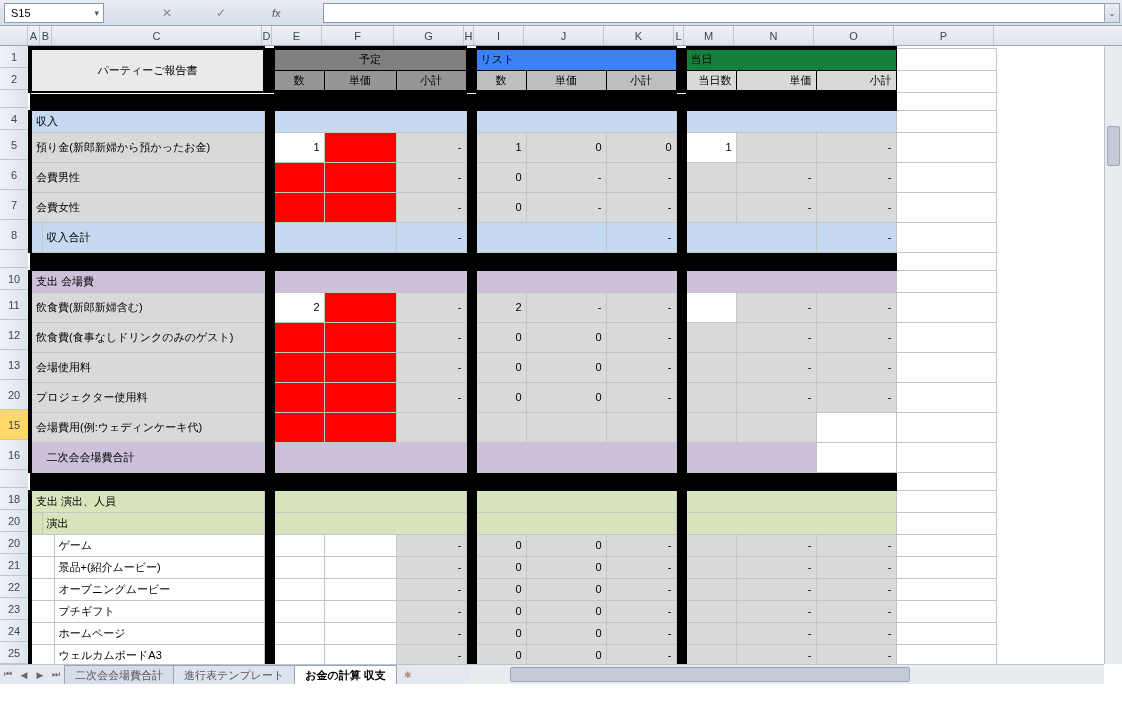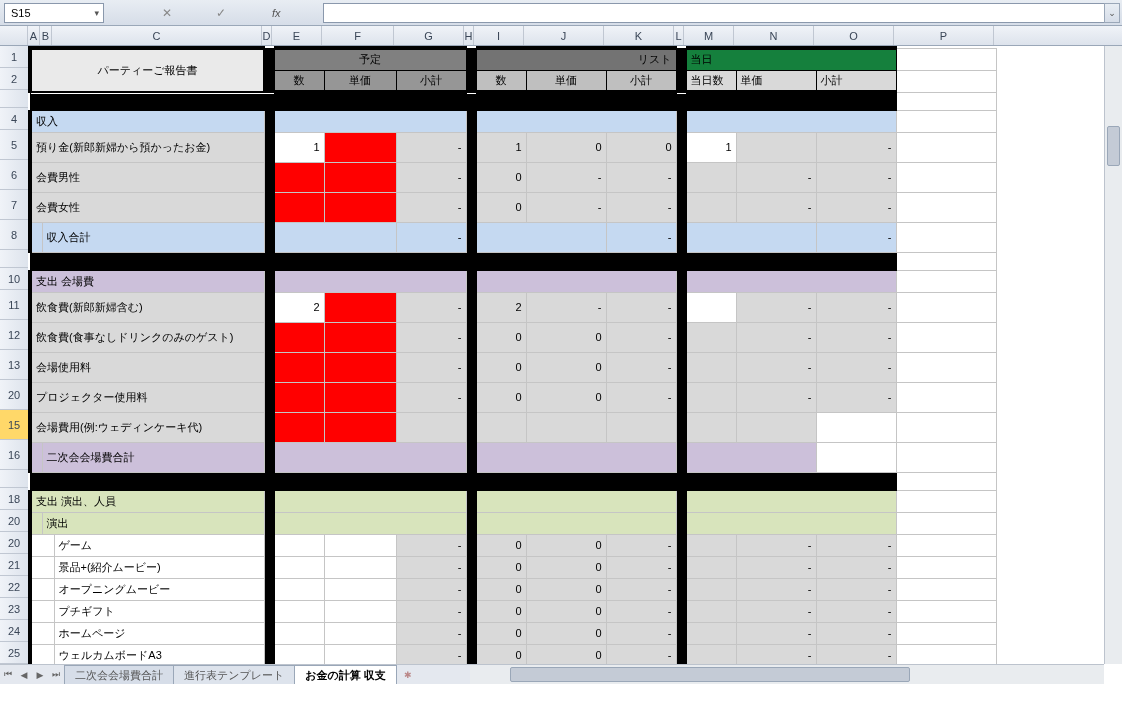--- a/index.html
+++ b/index.html
@@ -23,24 +23,24 @@
 .rh.sel { background: #ffd869; }
 .rh.short { height: 18px; line-height: 18px; }
 
 .cells { flex: 1; position: relative; background: #fff; }
 table { border-collapse: collapse; table-layout: fixed; }
 td { border: 1px solid #c5c5c5; height: 22px; padding: 1px 4px; font-size: 11px; background: #fff; vertical-align: middle; overflow: hidden; white-space: nowrap; }
 td.tall { height: 30px; }
 td.short { height: 18px; }
 td.hdr-plan { background: #808080; color: #000; text-align: center; font-weight: normal; border-color: #000; }
 td.hdr-plan2 { background: #969696; text-align: center; border-color: #000; }
-td.hdr-list { background: #737373; text-align: right; border-color: #000; }
+td.hdr-list { background: #3b82f6; text-align: left; border-color: #000; }
 td.hdr-list2 { background: #bfbfbf; text-align: center; border-color: #000; }
 td.hdr-day { background: #15803d; text-align: left; border-color: #000; }
-td.hdr-day2 { background: #d9d9d9; text-align: left; border-color: #000; }
+td.hdr-day2 { background: #d9d9d9; text-align: right; border-color: #000; }
 td.title { background: #eaeaea; text-align: center; font-weight: normal; border: 2px solid #000; }
 td.black { background: #000; border-color: #000; }
 td.blue { background: #c5d9f1; }
 td.purple { background: #ccc0da; }
 td.green { background: #d8e4bc; }
 td.grey { background: #d9d9d9; }
 td.red { background: #ff0000; }
 td.num { text-align: right; }
 td.thick-l { border-left: 4px solid #000; }
 td.thick-b { border-bottom: 4px solid #000; }

